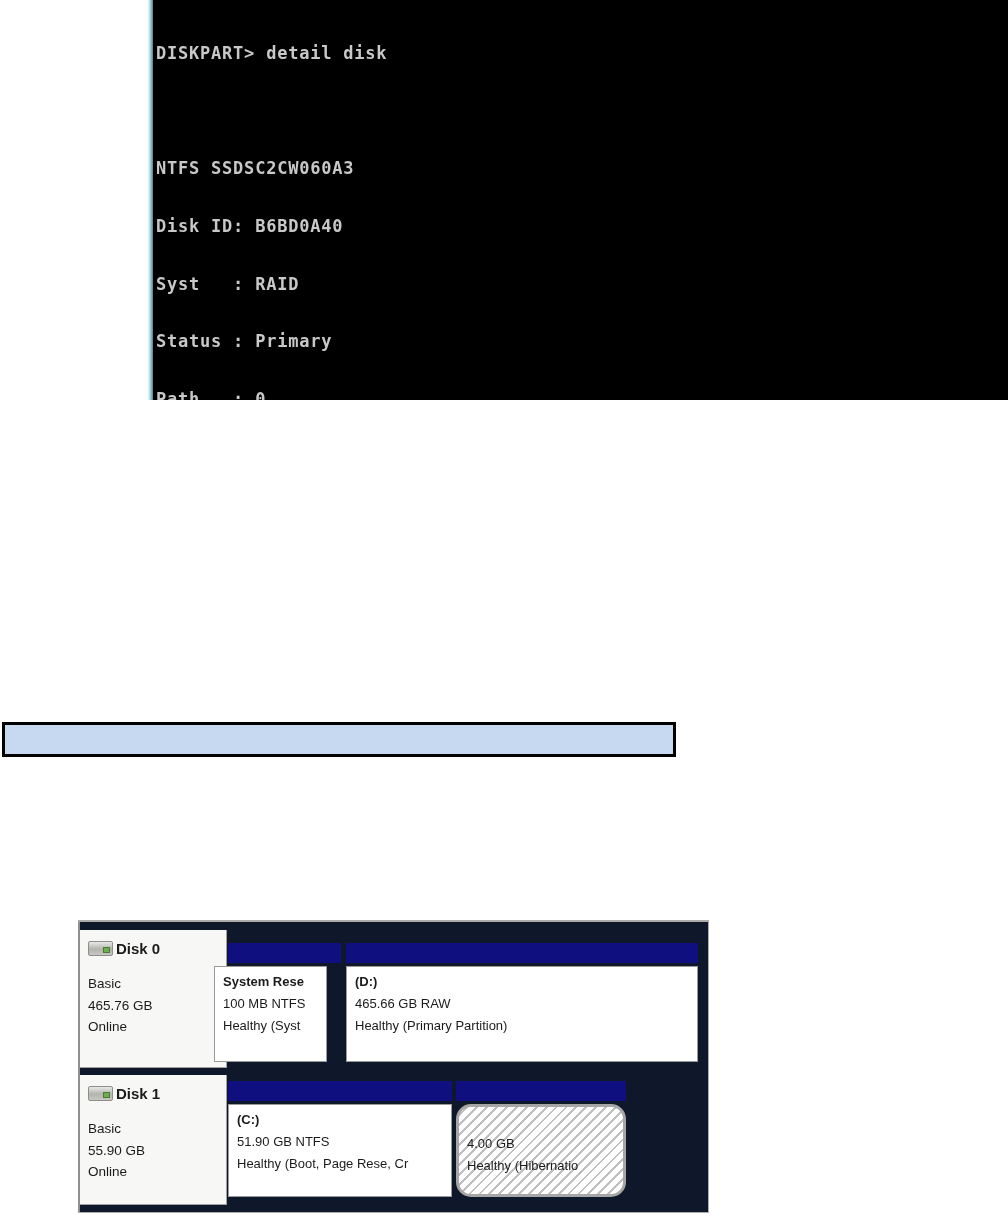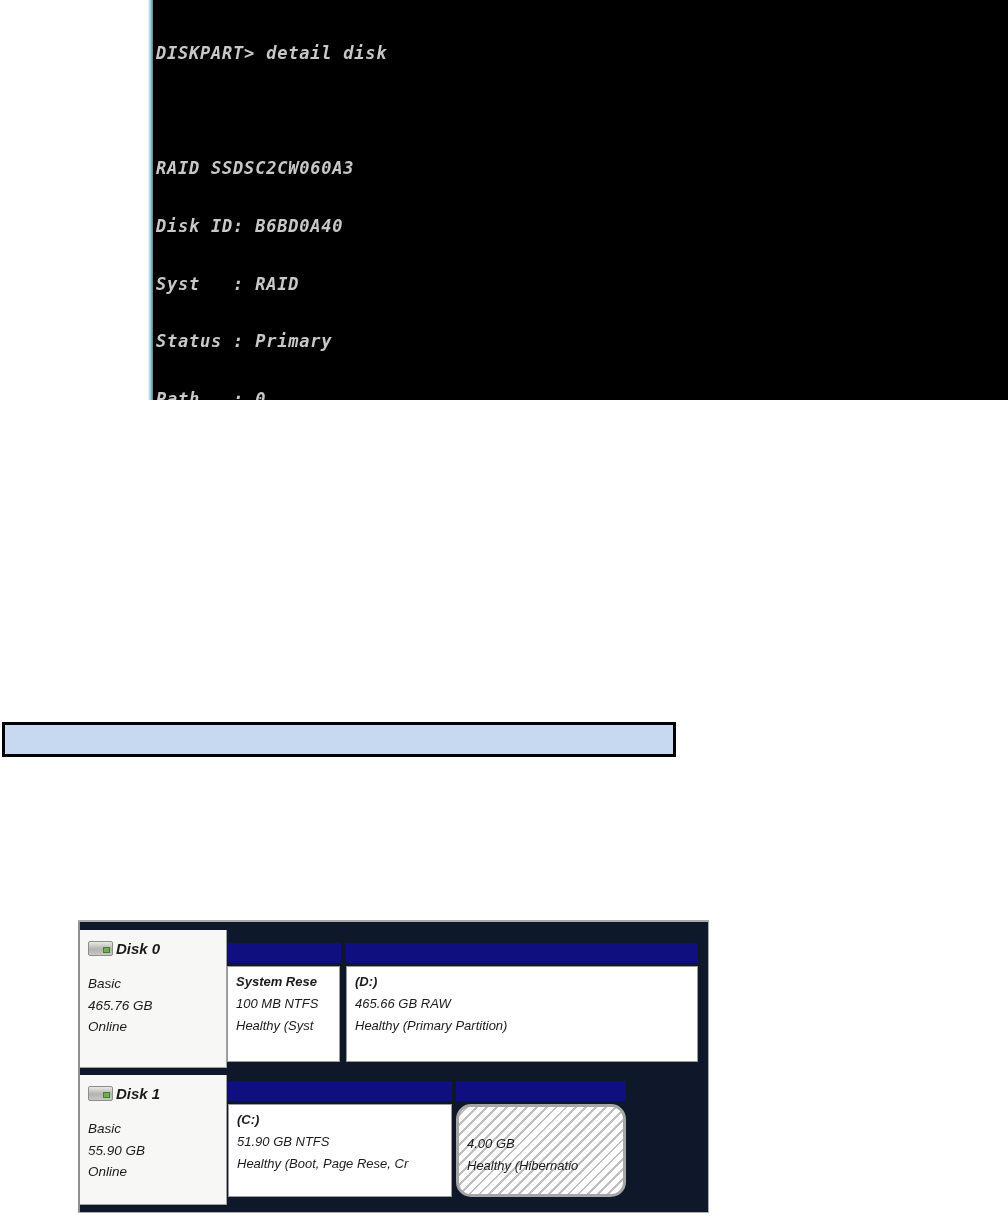--- a/index.html
+++ b/index.html
@@ -1,17 +1,17 @@
 <!DOCTYPE html>
 <html style="--terminal-bg: #000000; --terminal-text: #c8c8c8; --highlight-fill: #c6d9f0; --partition-header: #0f0f80;"><head>
 <meta charset="utf-8">
 <style>
   html,body { margin:0; padding:0; background:#ffffff; }
   #page { position:relative; width:1008px; height:1219px; background:#ffffff; overflow:hidden;
-          font-family:"Liberation Sans", sans-serif;font-style:italic; }
+          font-family:"Liberation Sans", sans-serif; }
 
   
   .terminal { position:absolute; left:148px; top:0; width:860px; height:400px;
               background:var(--terminal-bg,#000000); overflow:hidden; }
   .term-edge { position:absolute; left:0; top:0; width:5px; height:100%;
                background:linear-gradient(to right,#eafafd 0%, #a5d4df 45%, #577f8a 100%); }
   .term-text { position:absolute; left:8px; top:5px;
                font-family:"DejaVu Sans Mono", monospace; font-weight:bold;
                font-size:17px; letter-spacing:0.78px; color:var(--terminal-text,#c8c8c8);
                white-space:pre; }
@@ -46,21 +46,21 @@
 </head>
 <body>
 
 <div id="page">
 
   <div class="terminal">
     <div class="term-edge"></div>
     <div class="term-text">
       <div class="tline">DISKPART&gt; detail disk</div>
       <div class="tline"></div>
-      <div class="tline">RAID SSDSC2CW060A3</div>
+      <div class="tline">NTFS SSDSC2CW060A3</div>
       <div class="tline">Disk ID: B6BD0A40</div>
       <div class="tline">Syst   : RAID</div>
       <div class="tline">Status : Primary</div>
       <div class="tline">Path   : 0</div>
       
       
       
       
       
       
@@ -93,21 +93,21 @@
         </div>
         <div class="dm-meta">
           <div>Basic</div>
           <div>465.76 GB</div>
           <div>Online</div>
         </div>
       </div>
     </div>
 
     <div class="part-header" style="left:150px;top:23px;width:113px;"></div>
-    <div class="part-body" style="left:149px;top:46px;width:111px;height:94px;">
+    <div class="part-body" style="left:136px;top:46px;width:111px;height:94px;">
       <div class="part-body-inner">
         <div class="part-title">System Rese</div>
         <div>100 MB NTFS</div>
         <div>Healthy (Syst</div>
       </div>
     </div>
 
     <div class="part-header" style="left:268px;top:23px;width:352px;"></div>
     <div class="part-body" style="left:268px;top:46px;width:350px;height:94px;">
       <div class="part-body-inner">

